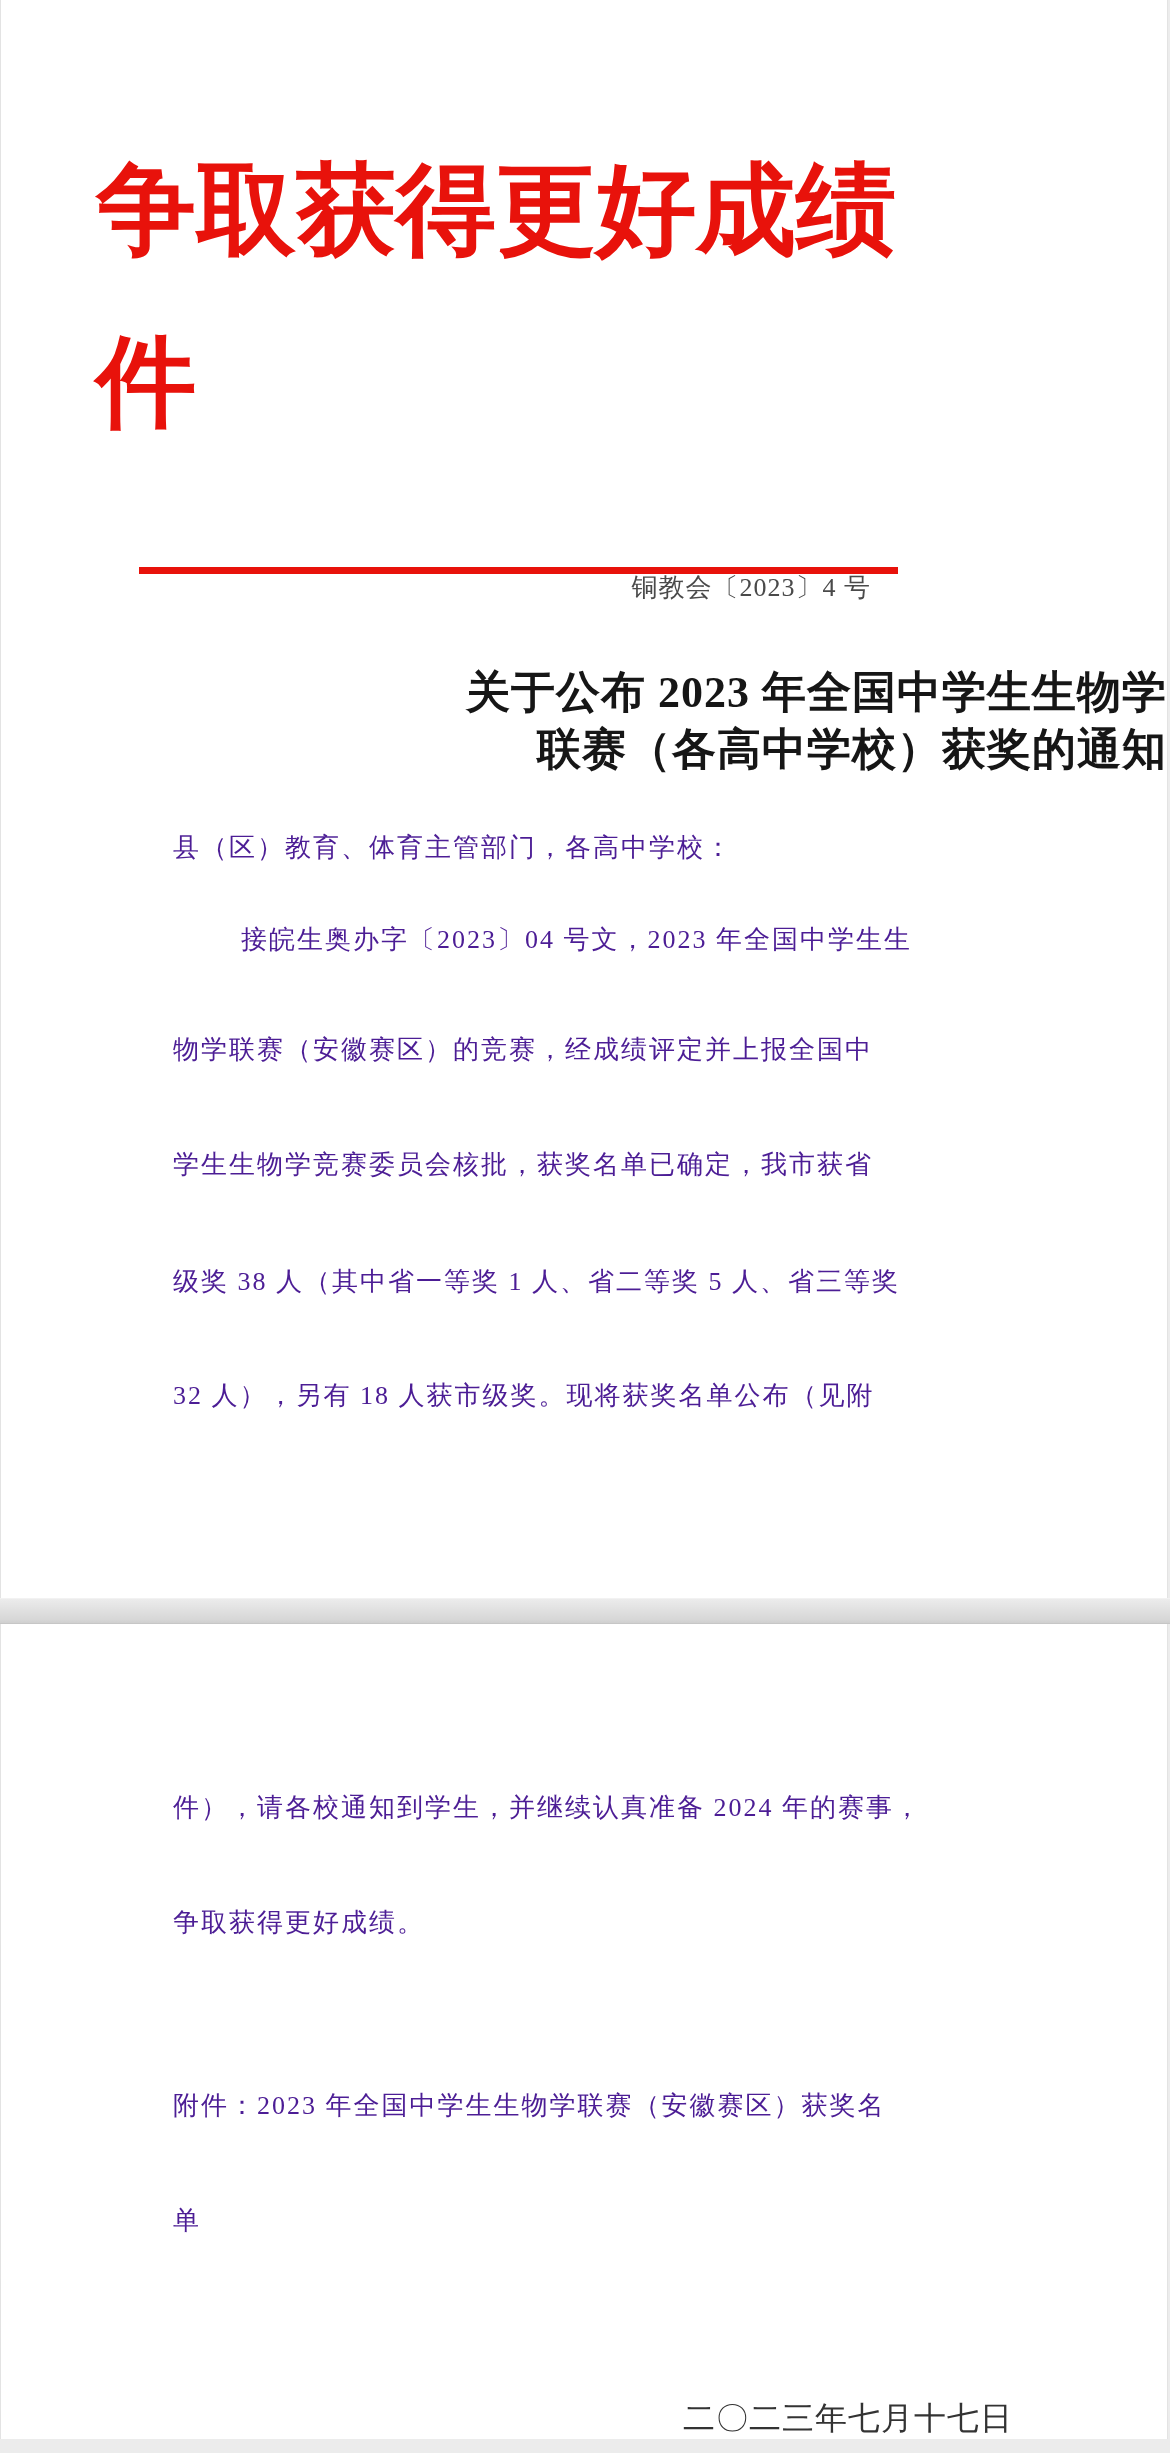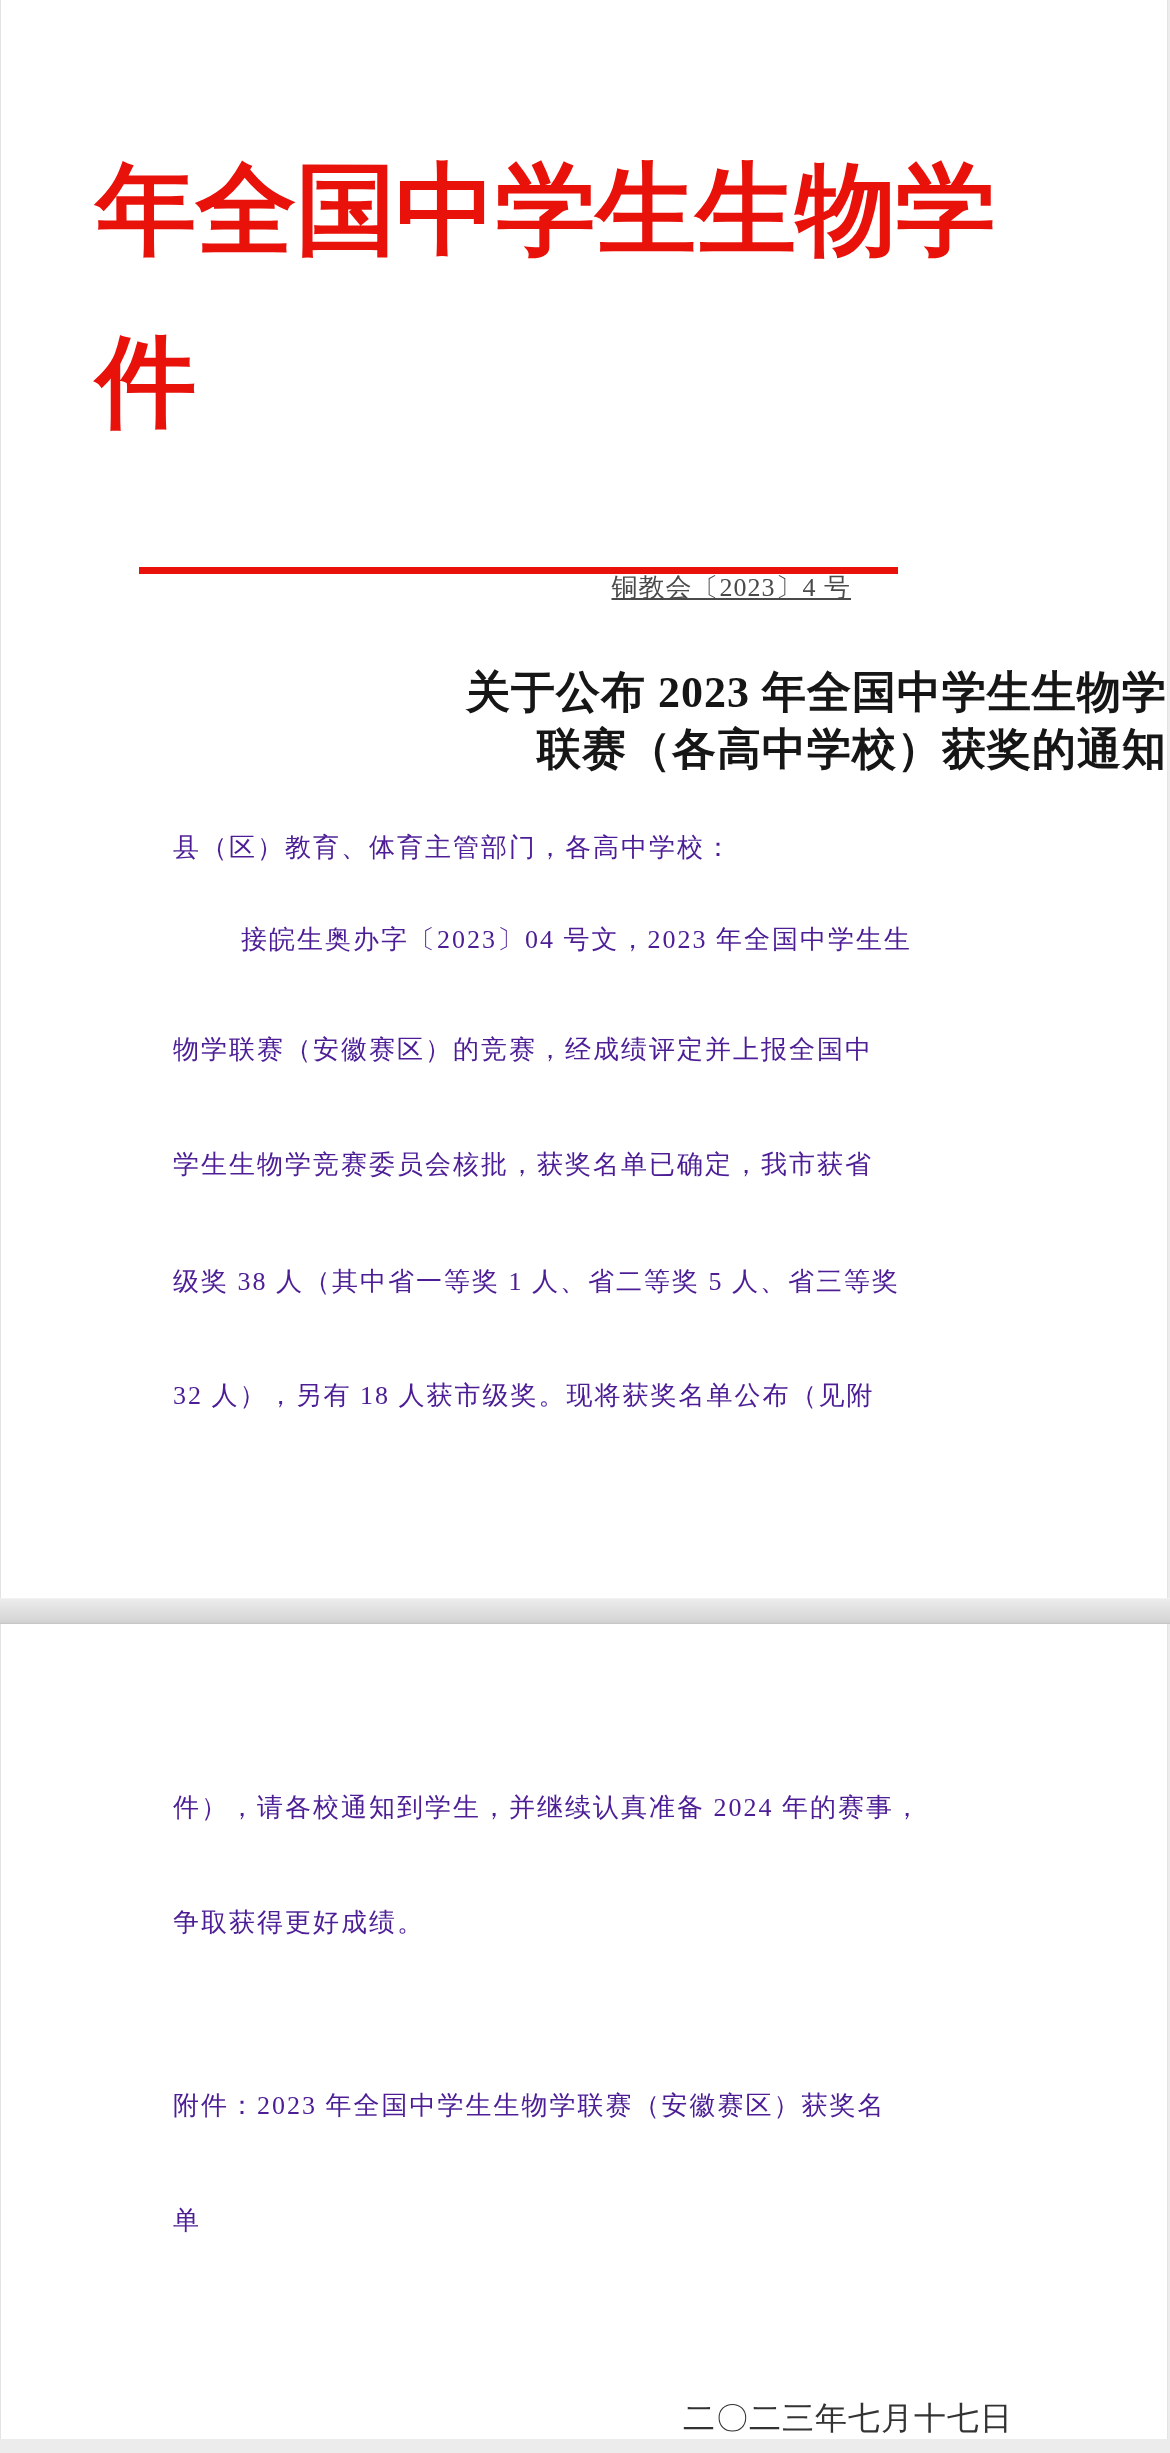--- a/index.html
+++ b/index.html
@@ -55,27 +55,26 @@
     position: absolute;
     top: 567px;
     left: 138px;
     width: 759px;
     height: 7px;
     background: #e8120b;
   }
   .doc-number {
     position: absolute;
     top: 574px;
-    right: 316px;
+    right: 296px;
     font-size: 26px;
     line-height: 28px;
     color: #4a4a4a;
     letter-spacing: 1px;
     white-space: nowrap;
-    text-decoration: underline;
   }
   .notice-title {
     position: absolute;
     top: 664px;
     left: 0;
     width: 100%;
     text-align: right;
     font-size: 44px;
     line-height: 57px;
     font-weight: bold;
@@ -101,21 +100,21 @@
   }
 </style>
 </head>
 <body>
 
 <div class="viewer">
 
   <div class="page page-1">
 
     <div class="letterhead">
-      <span class="lh-line">年全国中学生生物学</span>
+      <span class="lh-line">争取获得更好成绩</span>
       <span class="lh-line">件</span>
     </div>
 
     <div class="red-line"></div>
 
     <div class="doc-number">铜教会〔2023〕4 号</div>
 
     <div class="notice-title">
       <div>关于公布 2023 年全国中学生生物学</div>
       <div>联赛（各高中学校）获奖的通知</div>

